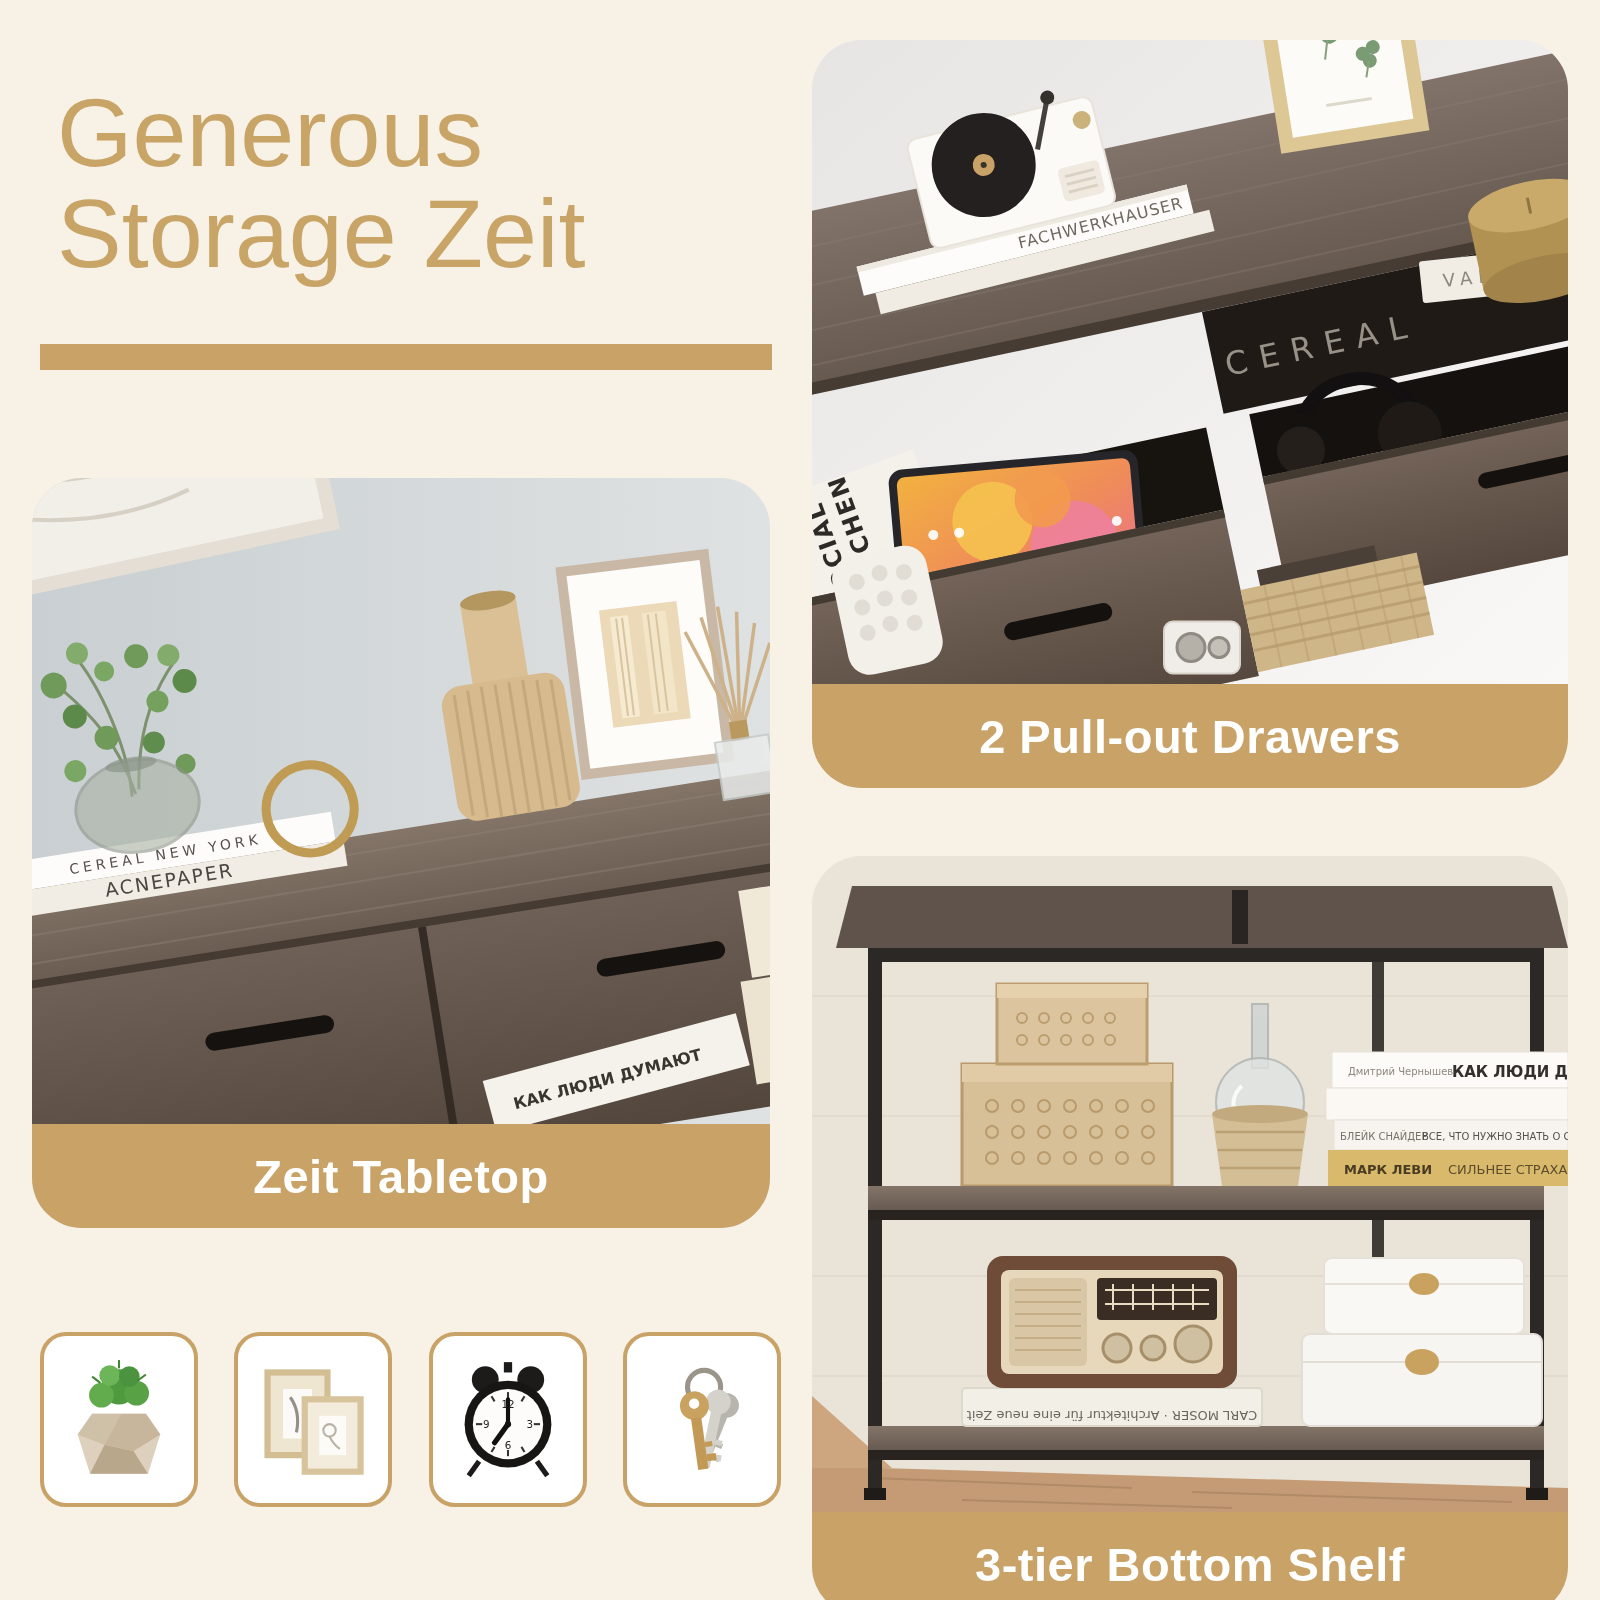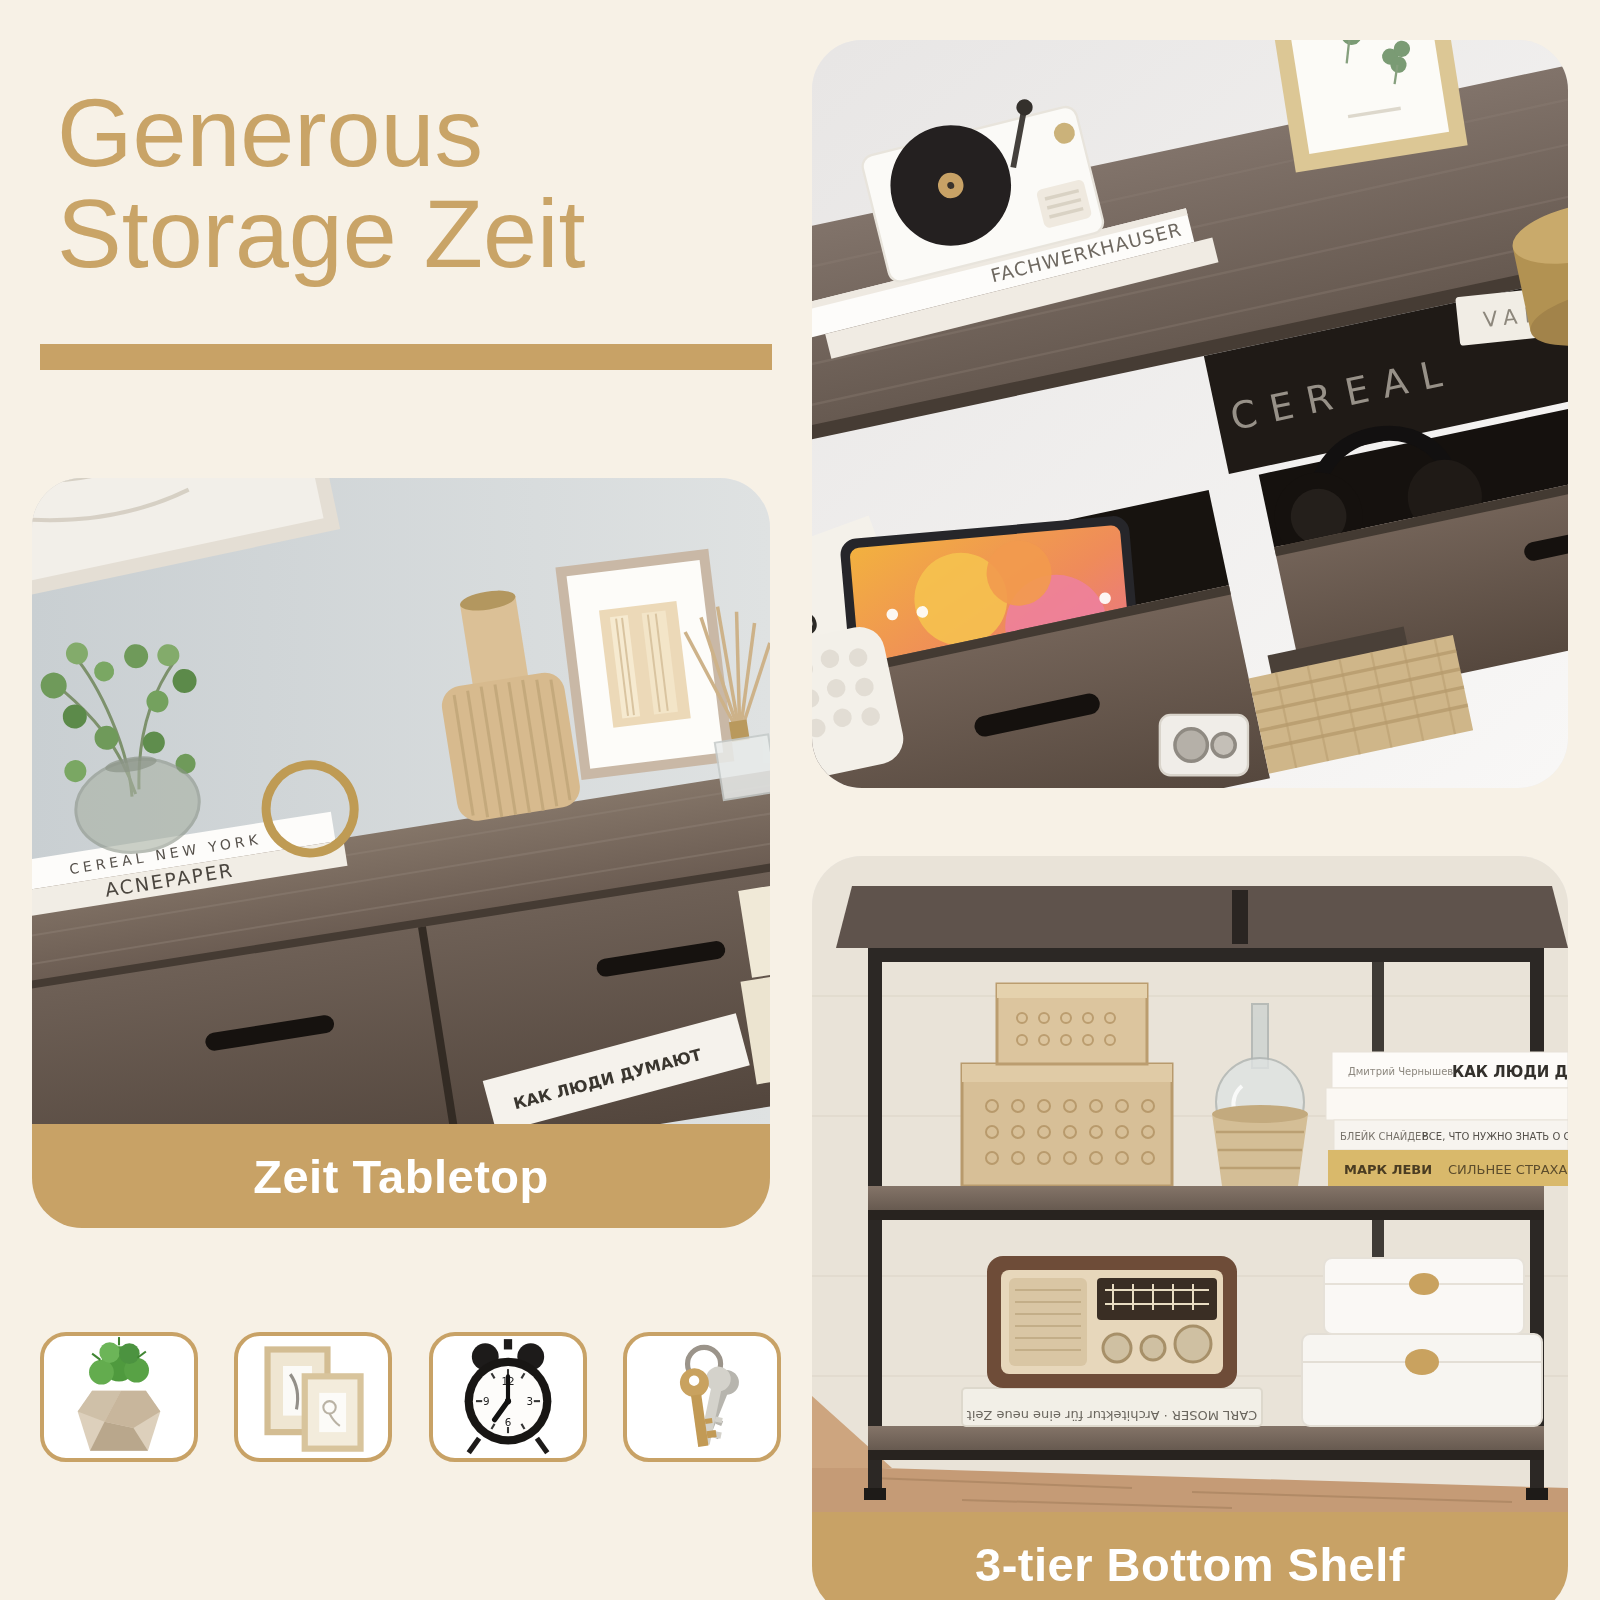--- a/index.html
+++ b/index.html
@@ -25,21 +25,21 @@
   .card .photo svg{position:absolute;left:0;top:0;width:100%;height:100%}
   .caption{
     height:104px;flex:0 0 104px;background:var(--accent,#c8a266);
     display:flex;align-items:center;justify-content:center;
     color:#fff;font-size:47px;font-weight:700;letter-spacing:.5px;
   }
   #card-drawers{left:812px;top:40px;width:756px;height:748px}
   #card-tabletop{left:32px;top:478px;width:738px;height:750px}
   #card-shelf{left:812px;top:856px;width:756px;height:760px}
   .tile{
-    position:absolute;top:1332px;width:158px;height:130px;box-sizing:border-box;
+    position:absolute;top:1332px;width:158px;height:175px;box-sizing:border-box;
     background:#fff;border:4px solid var(--accent,#c8a266);border-radius:26px;
     display:flex;align-items:center;justify-content:center;
   }
   #tile-plant{left:40px}
   #tile-frames{left:234px}
   #tile-clock{left:429px}
   #tile-keys{left:623px}
   .tile svg{width:124px;height:124px}
   svg text{font-family:"DejaVu Sans","Liberation Sans",sans-serif}
 </style>
@@ -219,20 +219,21 @@
             <circle cx="72" cy="78" r="8"></circle>
         </g>
       </g>
       <g transform="translate(352,582)">
         <rect x="0" y="0" width="76" height="52" rx="9" fill="#f0ede8" stroke="#d9d4cb" stroke-width="2"></rect>
         <circle cx="27" cy="26" r="14" fill="#b5b0a8" stroke="#8f8a82" stroke-width="3"></circle>
         <circle cx="55" cy="26" r="10" fill="#c4bfb7" stroke="#8f8a82" stroke-width="3"></circle>
       </g>
     </svg>
   </div>
+  <div class="caption">2 Pull-out Drawers</div>
 </div>
 
 <div class="card" id="card-tabletop">
   <div class="photo">
     <svg viewBox="0 0 738 647" preserveAspectRatio="xMidYMid slice">
       <defs>
         <linearGradient id="gB-wall" x1="0" y1="0" x2="1" y2="0">
           <stop offset="0" stop-color="#c9cfd2"></stop>
             <stop offset="1" stop-color="#dfe2e2"></stop>
         </linearGradient>

